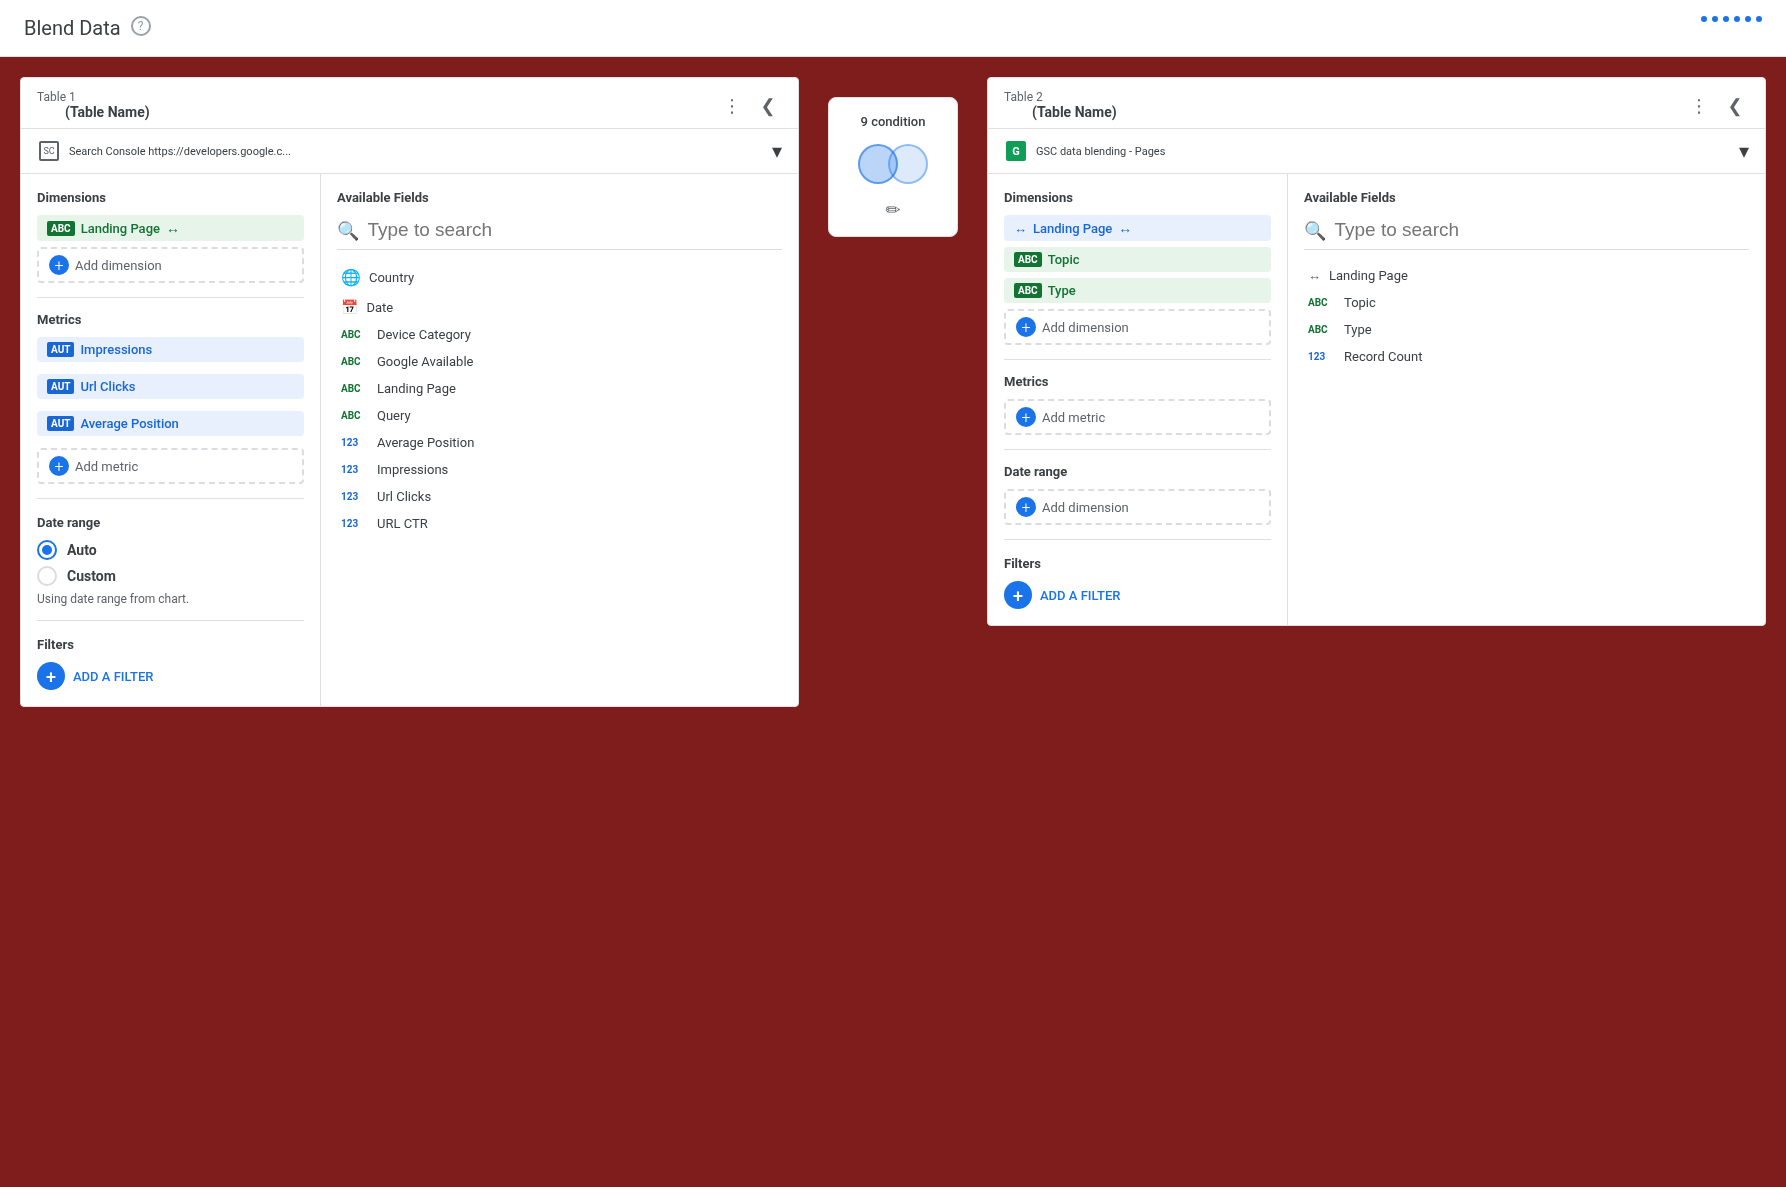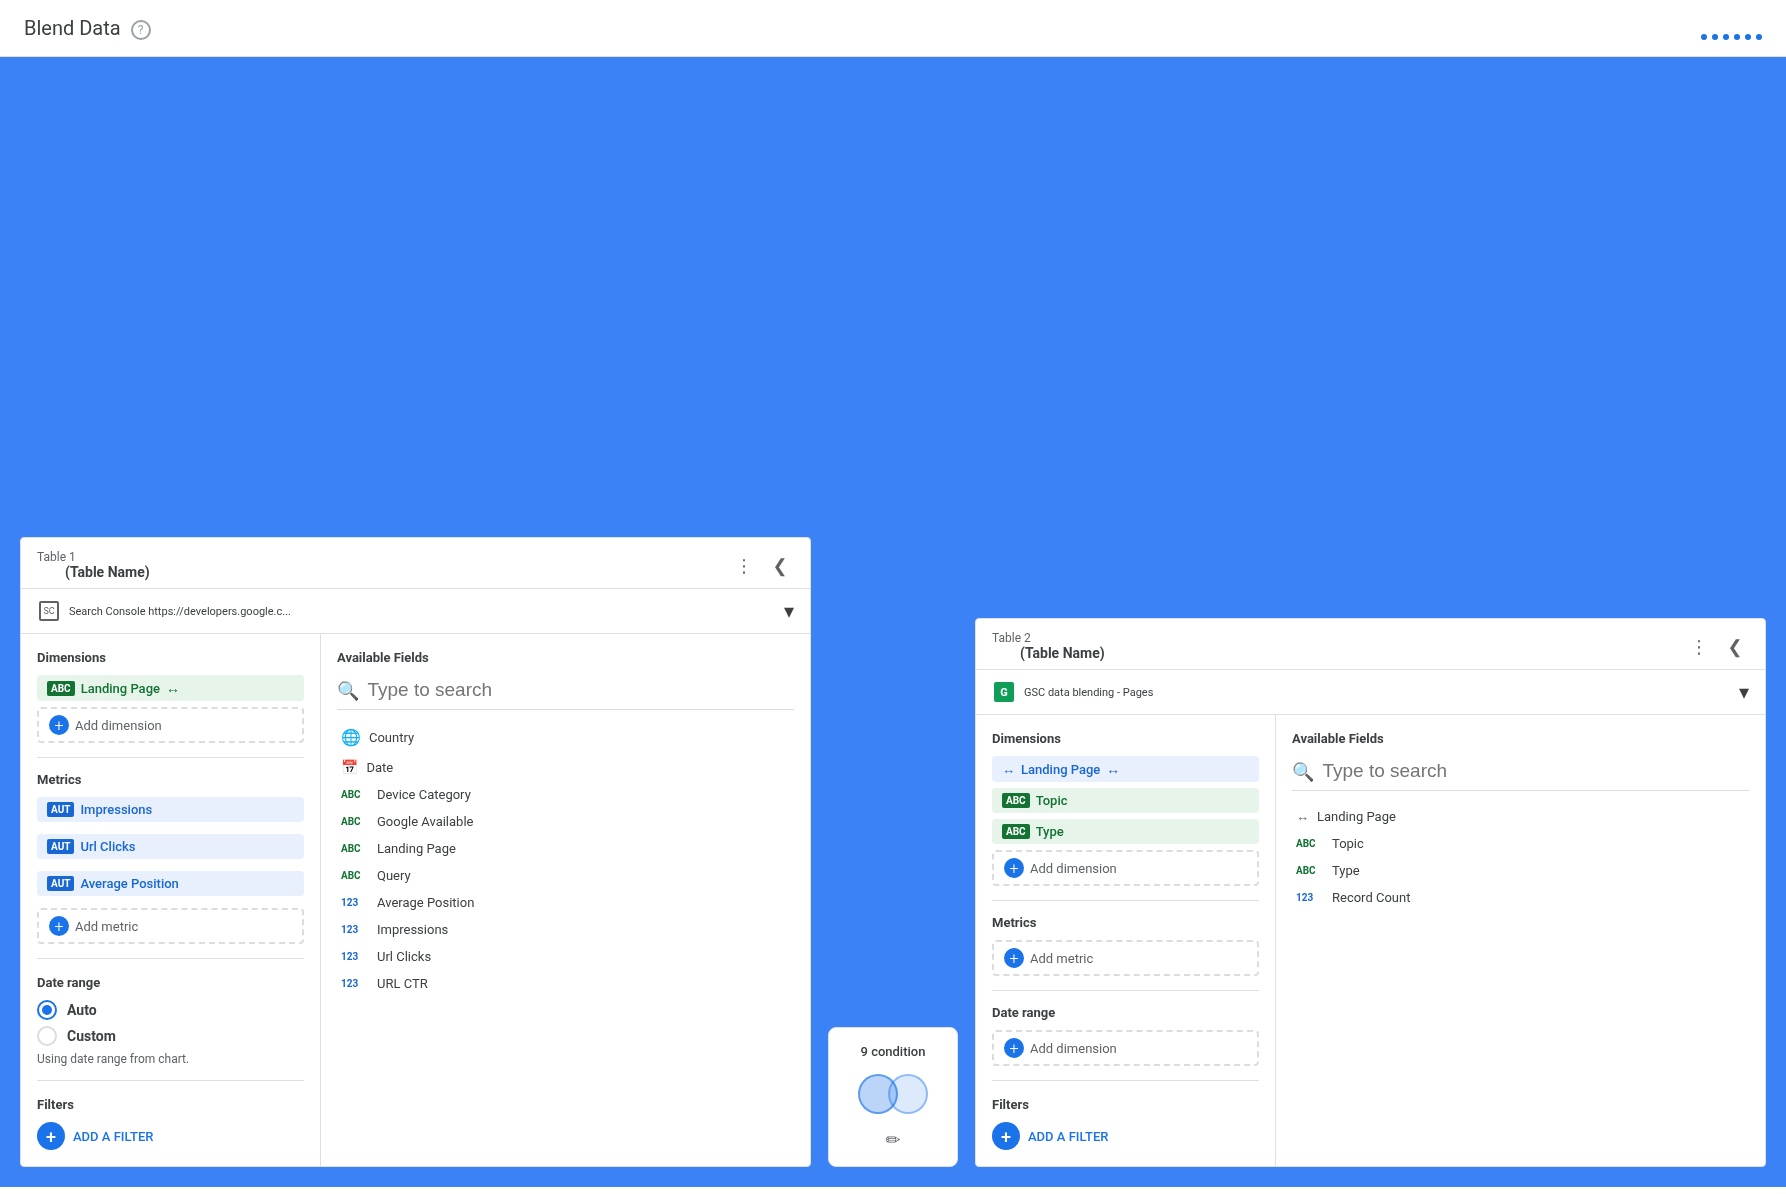--- a/index.html
+++ b/index.html
@@ -4,21 +4,21 @@
   <style>
     * { box-sizing: border-box; margin: 0; padding: 0; }
     body {
       font-family: 'Roboto', Arial, sans-serif;
       background: #fff;
       font-size: 14px;
       color: #3c4043;
     }
     .header {
       display: flex;
-      align-items: flex-end;
+      align-items: flex-start;
       padding: 16px 24px;
       border-bottom: 1px solid #e0e0e0;
       background: #fff;
     }
     .header-title {
       font-size: 20px;
       font-weight: 400;
       color: #3c4043;
     }
     .help-icon {
@@ -36,24 +36,24 @@
     .dots-menu {
       margin-left: auto;
       display: flex;
       gap: 5px;
     }
     .dot { width: 6px; height: 6px; border-radius: 50%; background: #1a73e8; }
 
     .main-content {
       display: flex;
       padding: 20px;
-      gap: 12px;
-      background: #3b82f6;
+      gap: 24px;
+      background: #7f1d1d;
       min-height: calc(100vh - 64px);
-      align-items: flex-end;
+      align-items: flex-start;
     }
 
     
     .table-panel {
       background: #fff;
       border: 1px solid #e0e0e0;
       border-radius: 4px;
       flex: 1;
       min-width: 0;
     }

